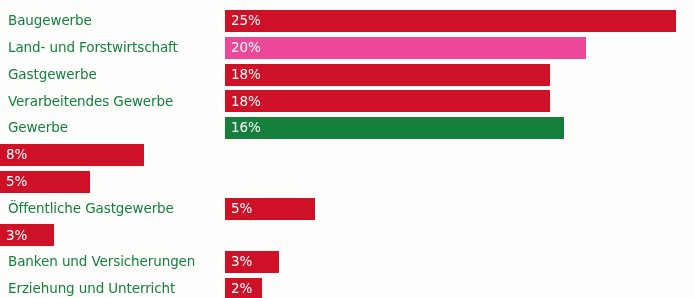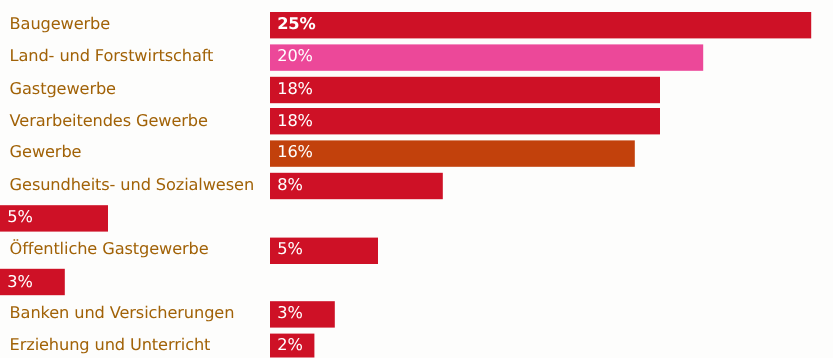--- a/index.html
+++ b/index.html
@@ -29,21 +29,21 @@
   }
   .cat-label {
     width: 225px;
     flex: 0 0 225px;
     box-sizing: border-box;
     padding-left: 8px;
     padding-right: 4px;
     display: flex;
     align-items: center;
     font-size: 13.5px;
-    color: #a16207;
+    color: #15803d;
     letter-spacing: -0.1px;
     white-space: nowrap;
     line-height: 1;
   }
   .bar-area {
     position: relative;
     flex: 1 1 auto;
   }
   .bar {
     position: absolute;
@@ -65,21 +65,21 @@
   }
 </style>
 </head>
 <body>
 
 <div id="chart">
   <div id="rows">
       <div class="row">
         <div class="cat-label">Baugewerbe</div>
         <div class="bar-area">
-          <div class="bar" style="background: rgb(206, 17, 38); width: 451.25px; font-weight: bold;">
+          <div class="bar" style="background: rgb(206, 17, 38); width: 451.25px;">
             <span class="bar-value">25%</span>
           </div>
         </div>
       </div>
       <div class="row">
         <div class="cat-label">Land- und Forstwirtschaft</div>
         <div class="bar-area">
           <div class="bar" style="background: #ec4899; width: 361px;">
             <span class="bar-value">20%</span>
           </div>
@@ -97,27 +97,26 @@
         <div class="cat-label">Verarbeitendes Gewerbe</div>
         <div class="bar-area">
           <div class="bar" style="background: rgb(206, 17, 38); width: 324.9px;">
             <span class="bar-value">18%</span>
           </div>
         </div>
       </div>
       <div class="row">
         <div class="cat-label">Gewerbe</div>
         <div class="bar-area">
-          <div class="bar" style="background: #c2410c; width: 304px;">
+          <div class="bar" style="background: #15803d; width: 339px;">
             <span class="bar-value">16%</span>
           </div>
         </div>
       </div>
       <div class="row">
-        <div class="cat-label">Gesundheits- und Sozialwesen</div>
         <div class="bar-area">
           <div class="bar" style="background: rgb(206, 17, 38); width: 144.4px;">
             <span class="bar-value">8%</span>
           </div>
         </div>
       </div>
       <div class="row">
         <div class="bar-area">
           <div class="bar" style="background: rgb(206, 17, 38); width: 90.25px;">
             <span class="bar-value">5%</span>

